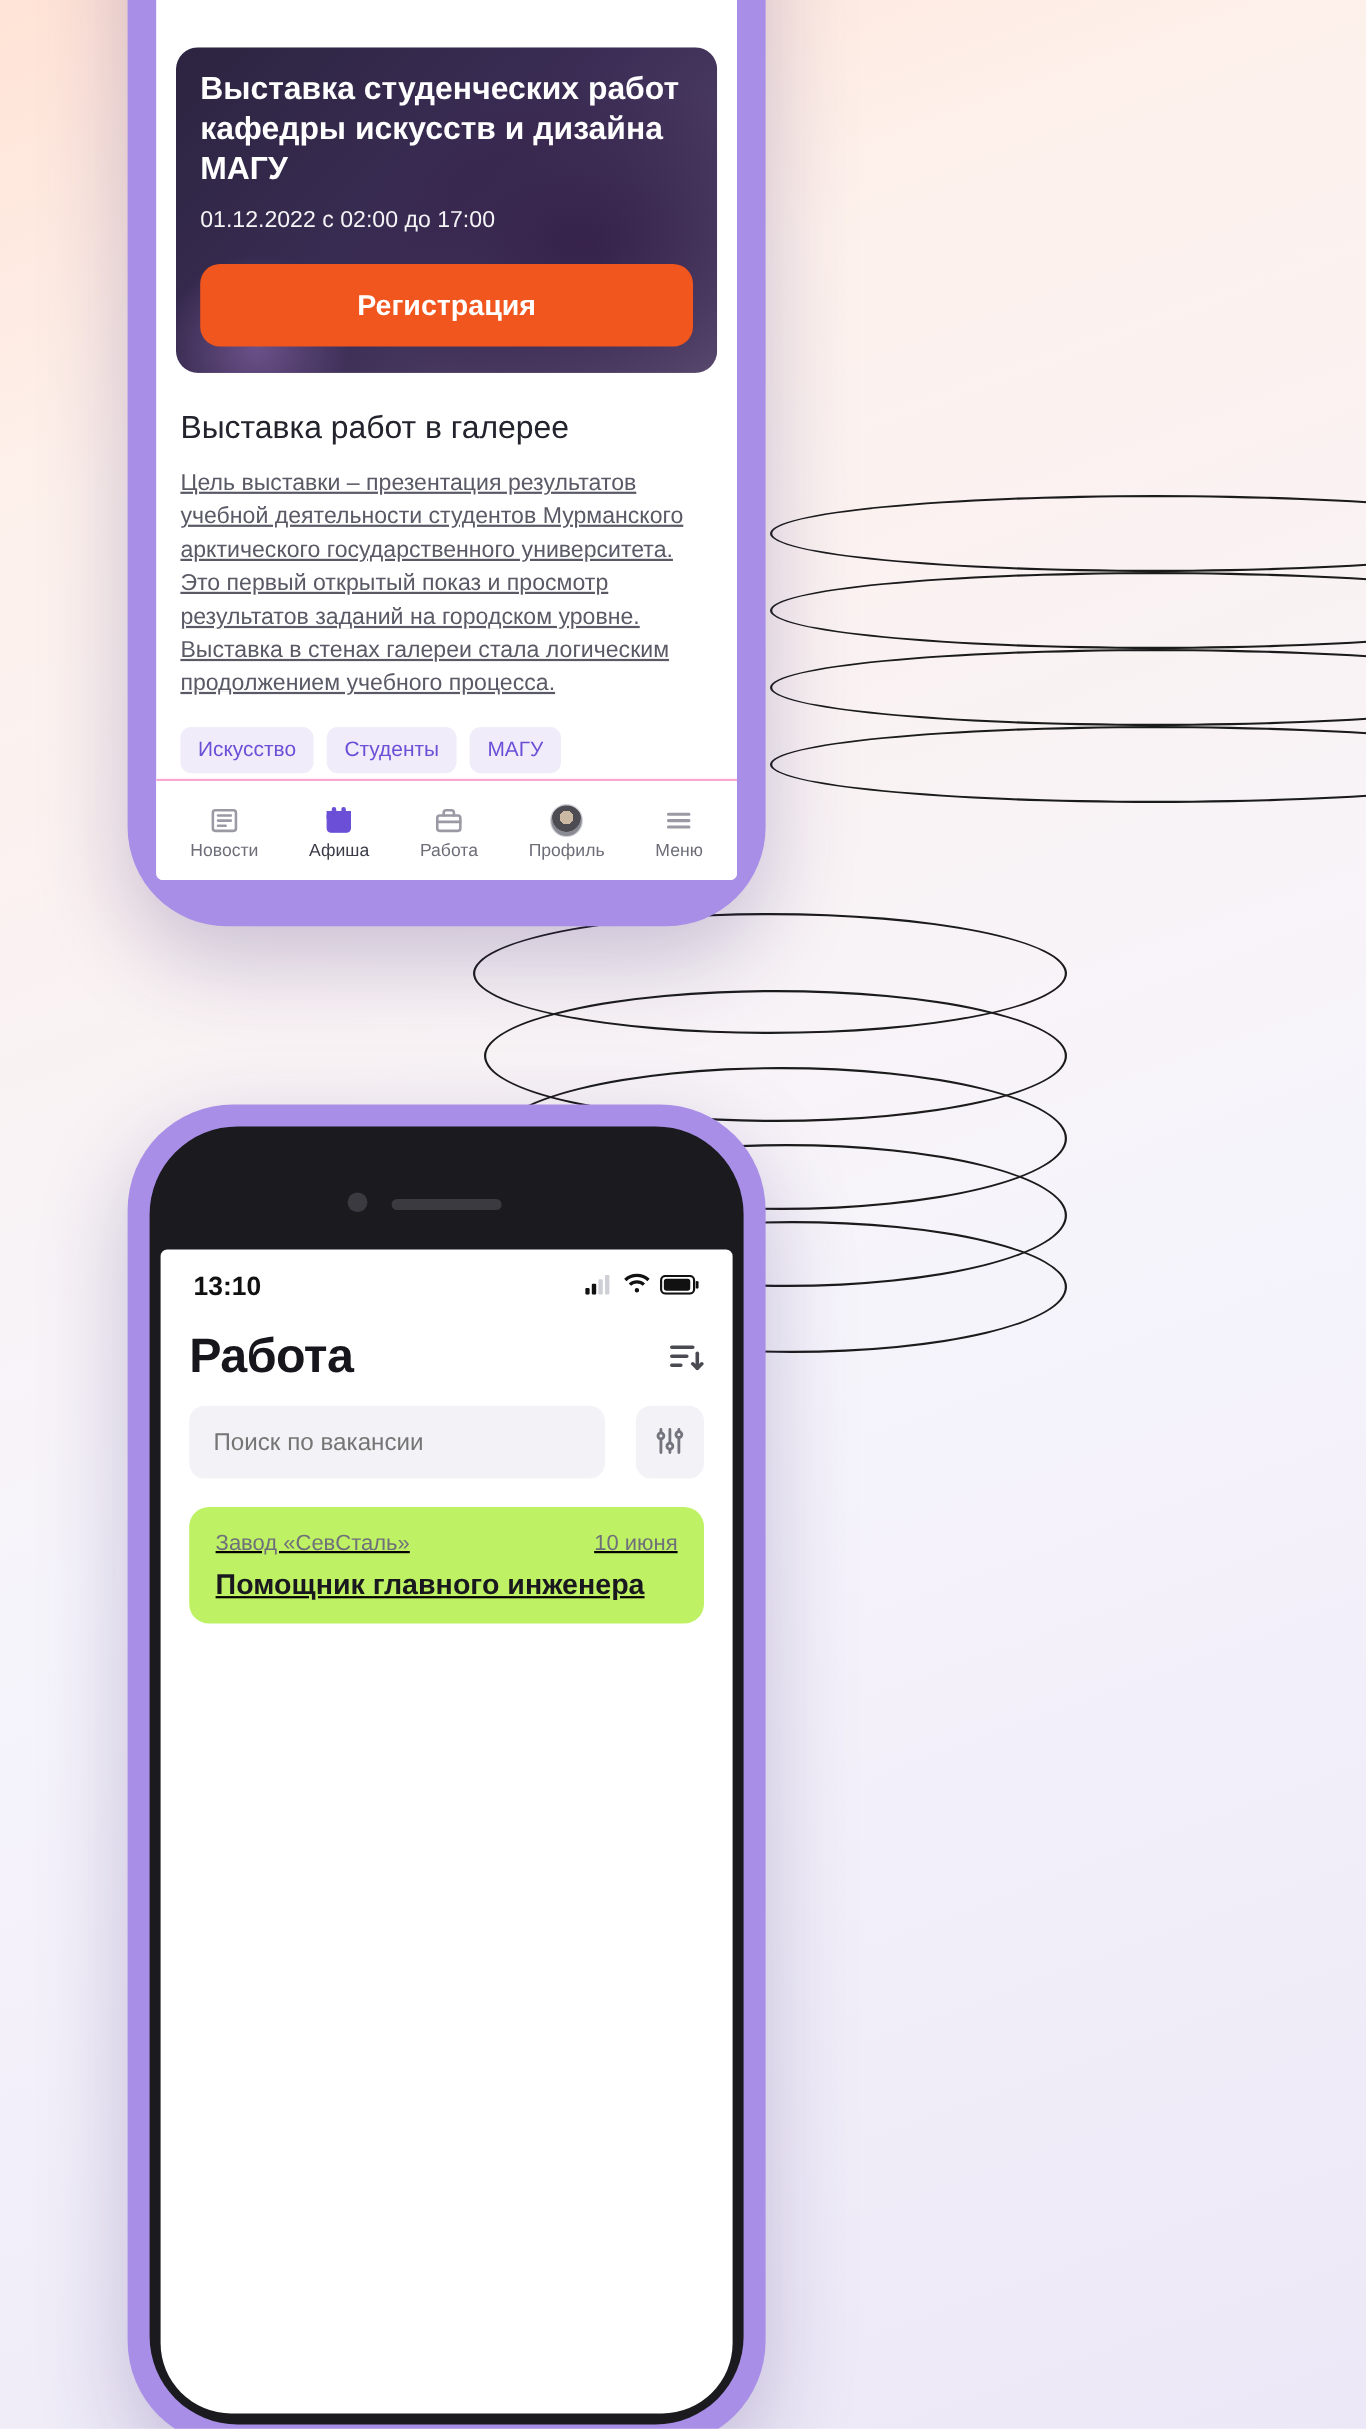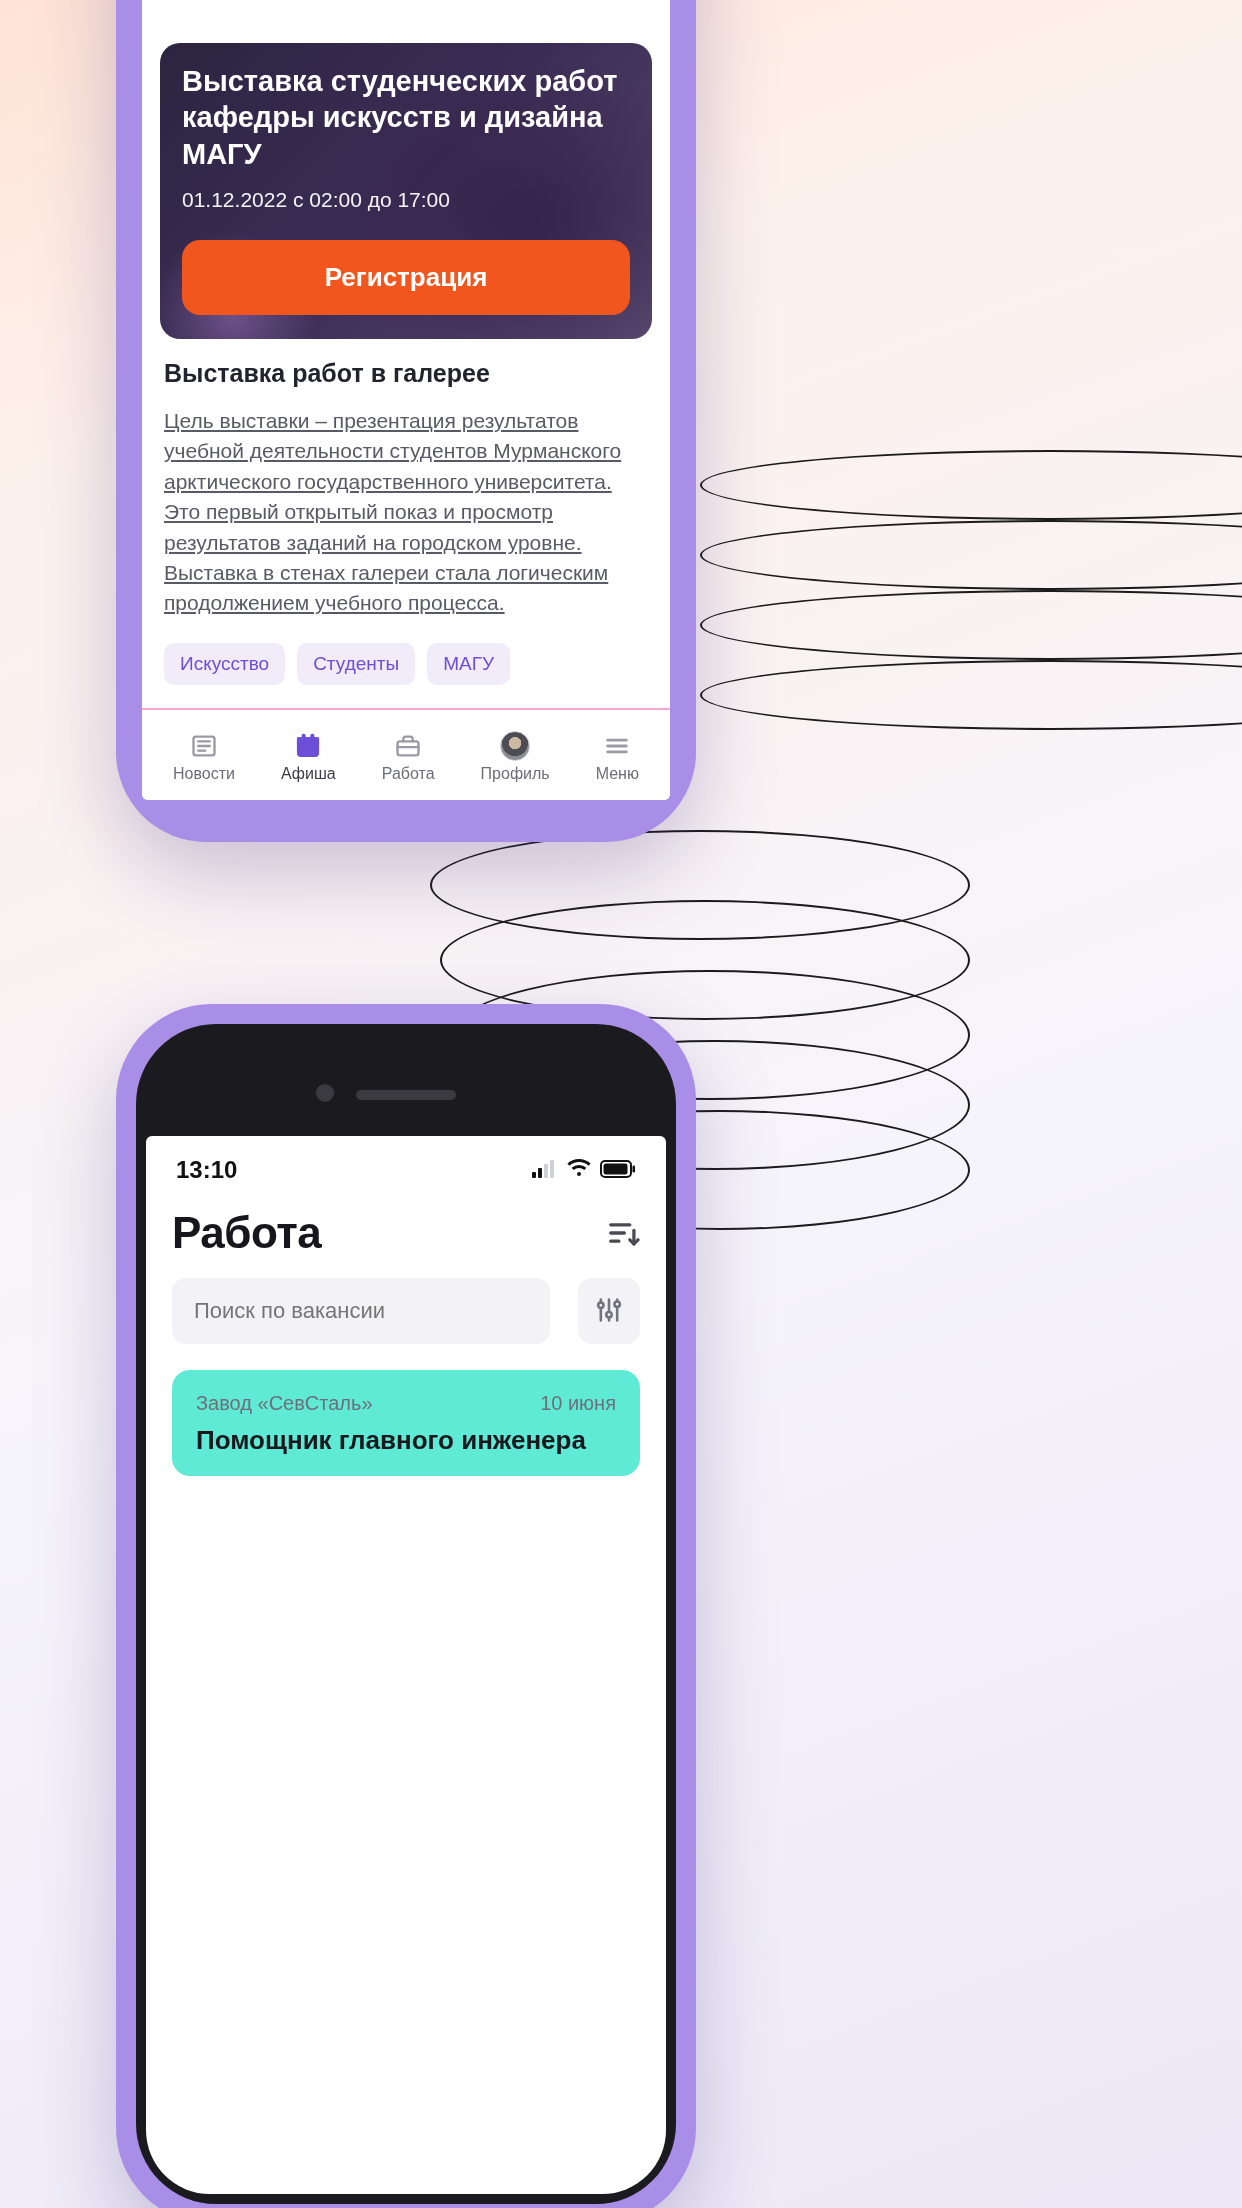--- a/index.html
+++ b/index.html
@@ -73,24 +73,24 @@
     border: 0;
     border-radius: 18px;
     padding: 22px 0;
     font-size: 26px;
     font-weight: 600;
     text-align: center;
     cursor: pointer;
   }
 
   .section-title {
-    font-size: 25px;
-    font-weight: 700;
+    font-size: 29px;
+    font-weight: 400;
     color: #23232d;
-    margin: 20px 22px 18px;
+    margin: 34px 22px 18px;
   }
   .section-body {
     font-size: 21px;
     line-height: 1.45;
     color: #5a5a66;
     margin: 0 22px 24px;
     text-decoration: underline;
   }
   .tags {
     display: flex;
@@ -204,23 +204,24 @@
     padding:20px 22px; font-size:22px; color:#9a99a4;
     border:0;
   }
   .filter-btn {
     width:62px; background:#f3f2f6; border-radius:14px; border:0;
     display:flex; align-items:center; justify-content:center; cursor:pointer;
   }
 
   .job-card {
     margin: 0 26px;
-    background:#5eead4;
+    background:#bef264;
     border-radius:18px;
     padding:22px 24px 20px;
+    text-decoration:underline;
   }
   .job-card .row1 { display:flex; justify-content:space-between; font-size:20px; color:#6f6f7a; margin-bottom:10px; }
   .job-card h3 { font-size:26px; font-weight:700; color:#18181e; line-height:1.2; }
 
 </style>
 </head>
 <body>
 
 <div class="swirl" style="left:700px; top:450px; width:700px; height:70px;"></div>
 <div class="swirl" style="left:700px; top:520px; width:700px; height:70px;"></div>

